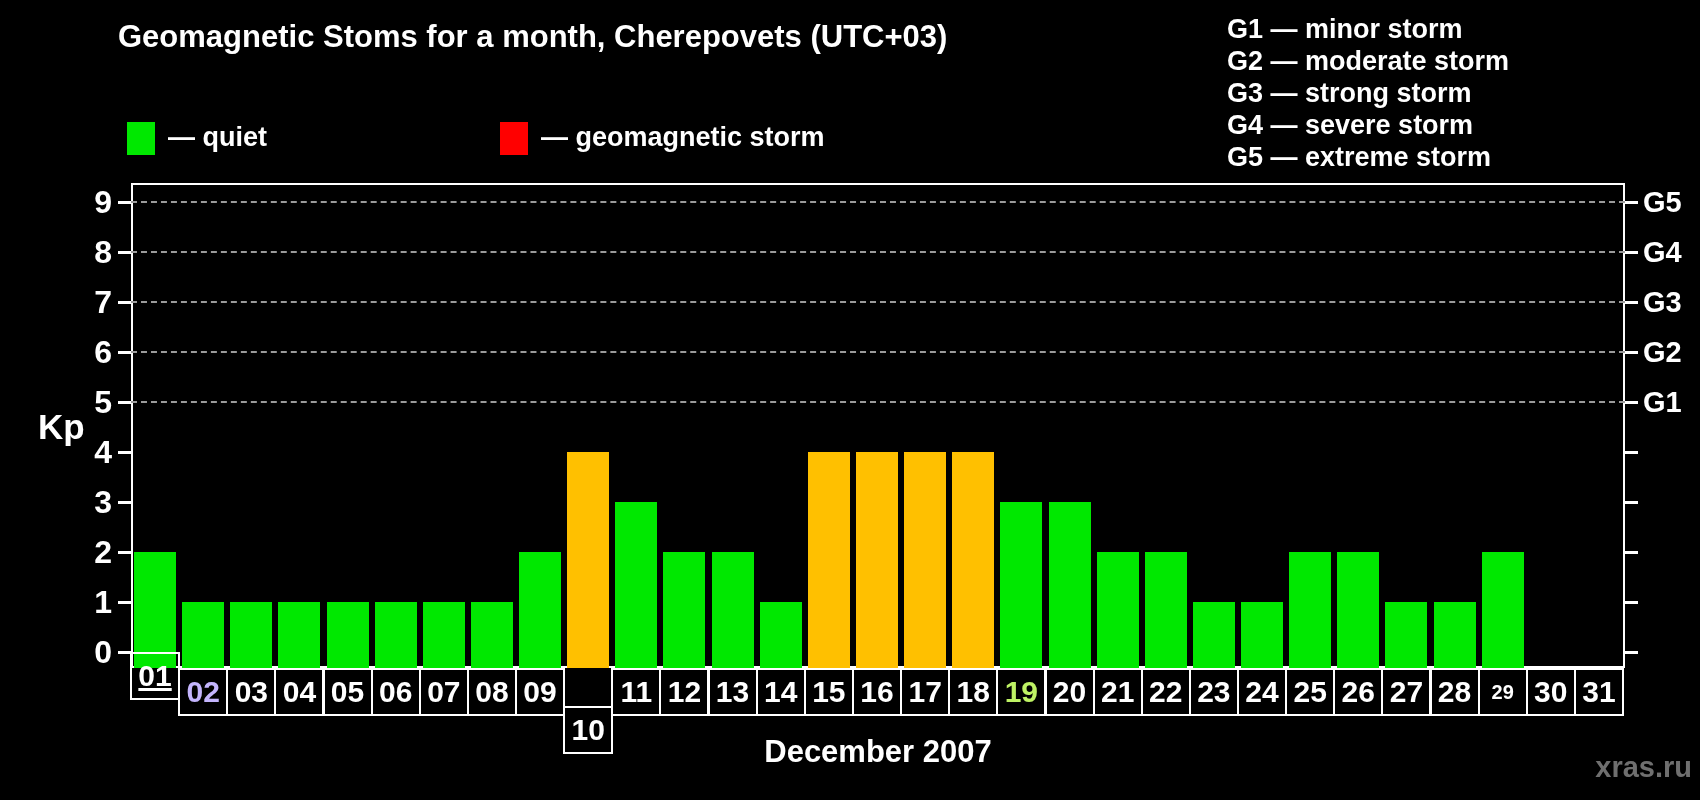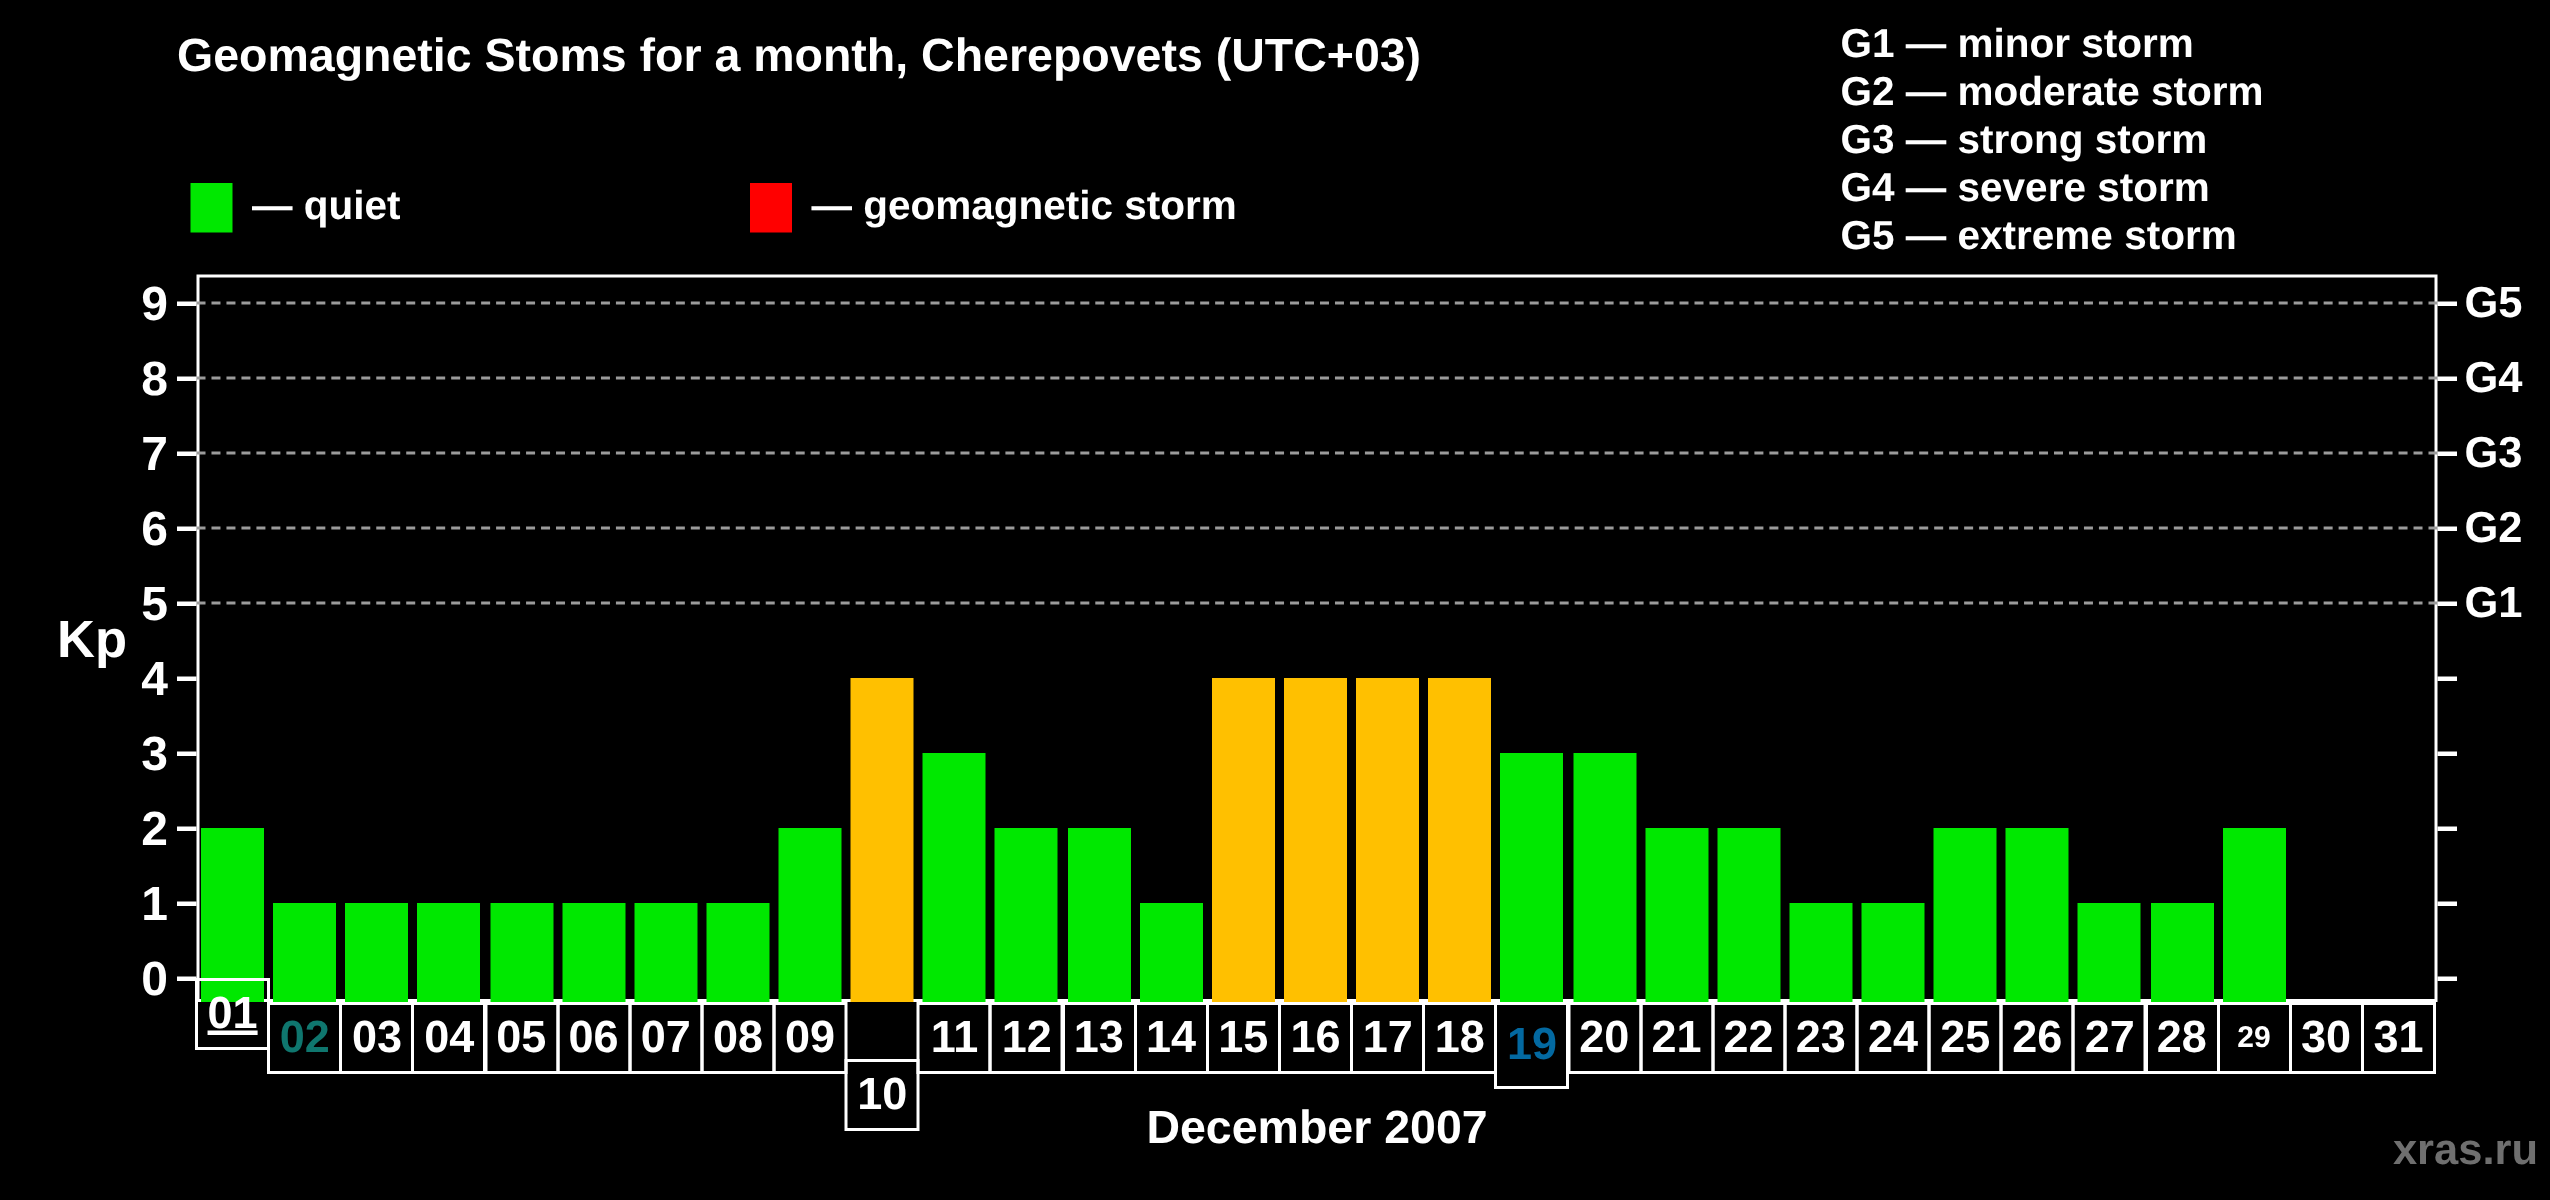--- a/index.html
+++ b/index.html
@@ -87,21 +87,21 @@
       <div style="position: absolute; color: rgb(255, 255, 255); font-weight: bold; left: 1625px; top: 201px; width: 13px; height: 3px; background: rgb(255, 255, 255);"></div>
       <div style="position: absolute; color: rgb(255, 255, 255); font-weight: bold; left: 56px; top: 182px; width: 56px; text-align: right; font-size: 32px; line-height: 40px;">9</div>
       <div style="position: absolute; color: rgb(255, 255, 255); font-weight: bold; left: 1643px; top: 383px; font-size: 29px; line-height: 38px;">G1</div>
       <div style="position: absolute; color: rgb(255, 255, 255); font-weight: bold; left: 1643px; top: 333px; font-size: 29px; line-height: 38px;">G2</div>
       <div style="position: absolute; color: rgb(255, 255, 255); font-weight: bold; left: 1643px; top: 283px; font-size: 29px; line-height: 38px;">G3</div>
       <div style="position: absolute; color: rgb(255, 255, 255); font-weight: bold; left: 1643px; top: 233px; font-size: 29px; line-height: 38px;">G4</div>
       <div style="position: absolute; color: rgb(255, 255, 255); font-weight: bold; left: 1643px; top: 183px; font-size: 29px; line-height: 38px;">G5</div>
       <div style="position: absolute; color: rgb(255, 255, 255); font-weight: bold; left: 134px; top: 552px; width: 42.1px; height: 116px; background: rgb(0, 232, 0);"></div>
       <div style="position: absolute; color: rgb(255, 255, 255); font-weight: bold; left: 130px; top: 652px; width: 50.1px; height: 48px; border: 2px solid rgb(255, 255, 255); box-sizing: border-box; display: flex; align-items: center; justify-content: center; font-size: 30px; text-decoration: underline;">01</div>
       <div style="position: absolute; color: rgb(255, 255, 255); font-weight: bold; left: 182.1px; top: 602px; width: 42.1px; height: 66px; background: rgb(0, 232, 0);"></div>
-      <div style="position: absolute; color: #0f766e; font-weight: bold; left: 178.1px; top: 668px; width: 50.1px; height: 48px; border: 2px solid rgb(255, 255, 255); box-sizing: border-box; display: flex; align-items: center; justify-content: center; font-size: 30px;">02</div>
+      <div style="position: absolute; color: #c4b5fd; font-weight: bold; left: 178.1px; top: 668px; width: 50.1px; height: 48px; border: 2px solid rgb(255, 255, 255); box-sizing: border-box; display: flex; align-items: center; justify-content: center; font-size: 30px;">02</div>
       <div style="position: absolute; color: rgb(255, 255, 255); font-weight: bold; left: 230.3px; top: 602px; width: 42.1px; height: 66px; background: rgb(0, 232, 0);"></div>
       <div style="position: absolute; color: rgb(255, 255, 255); font-weight: bold; left: 226.3px; top: 668px; width: 50.1px; height: 48px; border: 2px solid rgb(255, 255, 255); box-sizing: border-box; display: flex; align-items: center; justify-content: center; font-size: 30px;">03</div>
       <div style="position: absolute; color: rgb(255, 255, 255); font-weight: bold; left: 278.4px; top: 602px; width: 42.1px; height: 66px; background: rgb(0, 232, 0);"></div>
       <div style="position: absolute; color: rgb(255, 255, 255); font-weight: bold; left: 274.4px; top: 668px; width: 50.1px; height: 48px; border: 2px solid rgb(255, 255, 255); box-sizing: border-box; display: flex; align-items: center; justify-content: center; font-size: 30px;">04</div>
       <div style="position: absolute; color: rgb(255, 255, 255); font-weight: bold; left: 326.5px; top: 602px; width: 42.1px; height: 66px; background: rgb(0, 232, 0);"></div>
       <div style="position: absolute; color: rgb(255, 255, 255); font-weight: bold; left: 322.5px; top: 668px; width: 50.1px; height: 48px; border: 2px solid rgb(255, 255, 255); box-sizing: border-box; display: flex; align-items: center; justify-content: center; font-size: 30px;">05</div>
       <div style="position: absolute; color: rgb(255, 255, 255); font-weight: bold; left: 374.6px; top: 602px; width: 42.1px; height: 66px; background: rgb(0, 232, 0);"></div>
       <div style="position: absolute; color: rgb(255, 255, 255); font-weight: bold; left: 370.6px; top: 668px; width: 50.1px; height: 48px; border: 2px solid rgb(255, 255, 255); box-sizing: border-box; display: flex; align-items: center; justify-content: center; font-size: 30px;">06</div>
       <div style="position: absolute; color: rgb(255, 255, 255); font-weight: bold; left: 422.8px; top: 602px; width: 42.1px; height: 66px; background: rgb(0, 232, 0);"></div>
       <div style="position: absolute; color: rgb(255, 255, 255); font-weight: bold; left: 418.8px; top: 668px; width: 50.1px; height: 48px; border: 2px solid rgb(255, 255, 255); box-sizing: border-box; display: flex; align-items: center; justify-content: center; font-size: 30px;">07</div>
@@ -121,21 +121,21 @@
       <div style="position: absolute; color: rgb(255, 255, 255); font-weight: bold; left: 755.7px; top: 668px; width: 50.1px; height: 48px; border: 2px solid rgb(255, 255, 255); box-sizing: border-box; display: flex; align-items: center; justify-content: center; font-size: 30px;">14</div>
       <div style="position: absolute; color: rgb(255, 255, 255); font-weight: bold; left: 807.8px; top: 452px; width: 42.1px; height: 216px; background: rgb(255, 192, 0);"></div>
       <div style="position: absolute; color: rgb(255, 255, 255); font-weight: bold; left: 803.8px; top: 668px; width: 50.1px; height: 48px; border: 2px solid rgb(255, 255, 255); box-sizing: border-box; display: flex; align-items: center; justify-content: center; font-size: 30px;">15</div>
       <div style="position: absolute; color: rgb(255, 255, 255); font-weight: bold; left: 855.9px; top: 452px; width: 42.1px; height: 216px; background: rgb(255, 192, 0);"></div>
       <div style="position: absolute; color: rgb(255, 255, 255); font-weight: bold; left: 851.9px; top: 668px; width: 50.1px; height: 48px; border: 2px solid rgb(255, 255, 255); box-sizing: border-box; display: flex; align-items: center; justify-content: center; font-size: 30px;">16</div>
       <div style="position: absolute; color: rgb(255, 255, 255); font-weight: bold; left: 904.1px; top: 452px; width: 42.1px; height: 216px; background: rgb(255, 192, 0);"></div>
       <div style="position: absolute; color: rgb(255, 255, 255); font-weight: bold; left: 900.1px; top: 668px; width: 50.1px; height: 48px; border: 2px solid rgb(255, 255, 255); box-sizing: border-box; display: flex; align-items: center; justify-content: center; font-size: 30px;">17</div>
       <div style="position: absolute; color: rgb(255, 255, 255); font-weight: bold; left: 952.2px; top: 452px; width: 42.1px; height: 216px; background: rgb(255, 192, 0);"></div>
       <div style="position: absolute; color: rgb(255, 255, 255); font-weight: bold; left: 948.2px; top: 668px; width: 50.1px; height: 48px; border: 2px solid rgb(255, 255, 255); box-sizing: border-box; display: flex; align-items: center; justify-content: center; font-size: 30px;">18</div>
       <div style="position: absolute; color: rgb(255, 255, 255); font-weight: bold; left: 1000.3px; top: 502px; width: 42.1px; height: 166px; background: rgb(0, 232, 0);"></div>
-      <div style="position: absolute; color: #0369a1; font-weight: bold; left: 996.3px; top: 668px; width: 50.1px; height: 58px; border: 2px solid rgb(255, 255, 255); box-sizing: border-box; display: flex; align-items: center; justify-content: center; font-size: 30px;">19</div>
+      <div style="position: absolute; color: #bef264; font-weight: bold; left: 996.3px; top: 668px; width: 50.1px; height: 48px; border: 2px solid rgb(255, 255, 255); box-sizing: border-box; display: flex; align-items: center; justify-content: center; font-size: 30px;">19</div>
       <div style="position: absolute; color: rgb(255, 255, 255); font-weight: bold; left: 1048.5px; top: 502px; width: 42.1px; height: 166px; background: rgb(0, 232, 0);"></div>
       <div style="position: absolute; color: rgb(255, 255, 255); font-weight: bold; left: 1044.5px; top: 668px; width: 50.1px; height: 48px; border: 2px solid rgb(255, 255, 255); box-sizing: border-box; display: flex; align-items: center; justify-content: center; font-size: 30px;">20</div>
       <div style="position: absolute; color: rgb(255, 255, 255); font-weight: bold; left: 1096.6px; top: 552px; width: 42.1px; height: 116px; background: rgb(0, 232, 0);"></div>
       <div style="position: absolute; color: rgb(255, 255, 255); font-weight: bold; left: 1092.6px; top: 668px; width: 50.1px; height: 48px; border: 2px solid rgb(255, 255, 255); box-sizing: border-box; display: flex; align-items: center; justify-content: center; font-size: 30px;">21</div>
       <div style="position: absolute; color: rgb(255, 255, 255); font-weight: bold; left: 1144.7px; top: 552px; width: 42.1px; height: 116px; background: rgb(0, 232, 0);"></div>
       <div style="position: absolute; color: rgb(255, 255, 255); font-weight: bold; left: 1140.7px; top: 668px; width: 50.1px; height: 48px; border: 2px solid rgb(255, 255, 255); box-sizing: border-box; display: flex; align-items: center; justify-content: center; font-size: 30px;">22</div>
       <div style="position: absolute; color: rgb(255, 255, 255); font-weight: bold; left: 1192.8px; top: 602px; width: 42.1px; height: 66px; background: rgb(0, 232, 0);"></div>
       <div style="position: absolute; color: rgb(255, 255, 255); font-weight: bold; left: 1188.8px; top: 668px; width: 50.1px; height: 48px; border: 2px solid rgb(255, 255, 255); box-sizing: border-box; display: flex; align-items: center; justify-content: center; font-size: 30px;">23</div>
       <div style="position: absolute; color: rgb(255, 255, 255); font-weight: bold; left: 1241px; top: 602px; width: 42.1px; height: 66px; background: rgb(0, 232, 0);"></div>
       <div style="position: absolute; color: rgb(255, 255, 255); font-weight: bold; left: 1237px; top: 668px; width: 50.1px; height: 48px; border: 2px solid rgb(255, 255, 255); box-sizing: border-box; display: flex; align-items: center; justify-content: center; font-size: 30px;">24</div>

